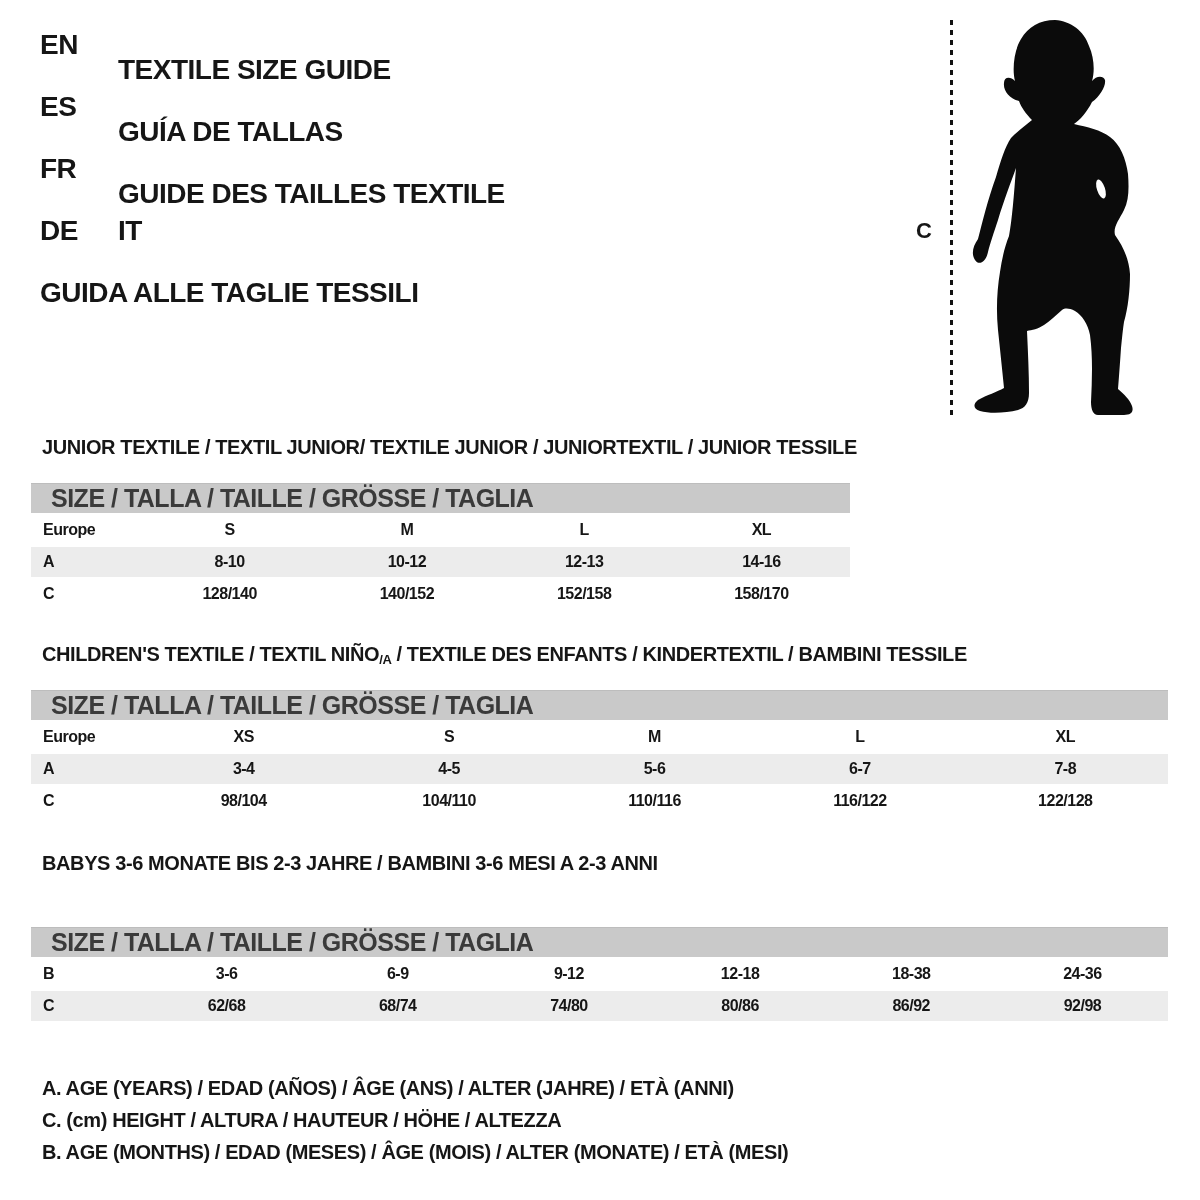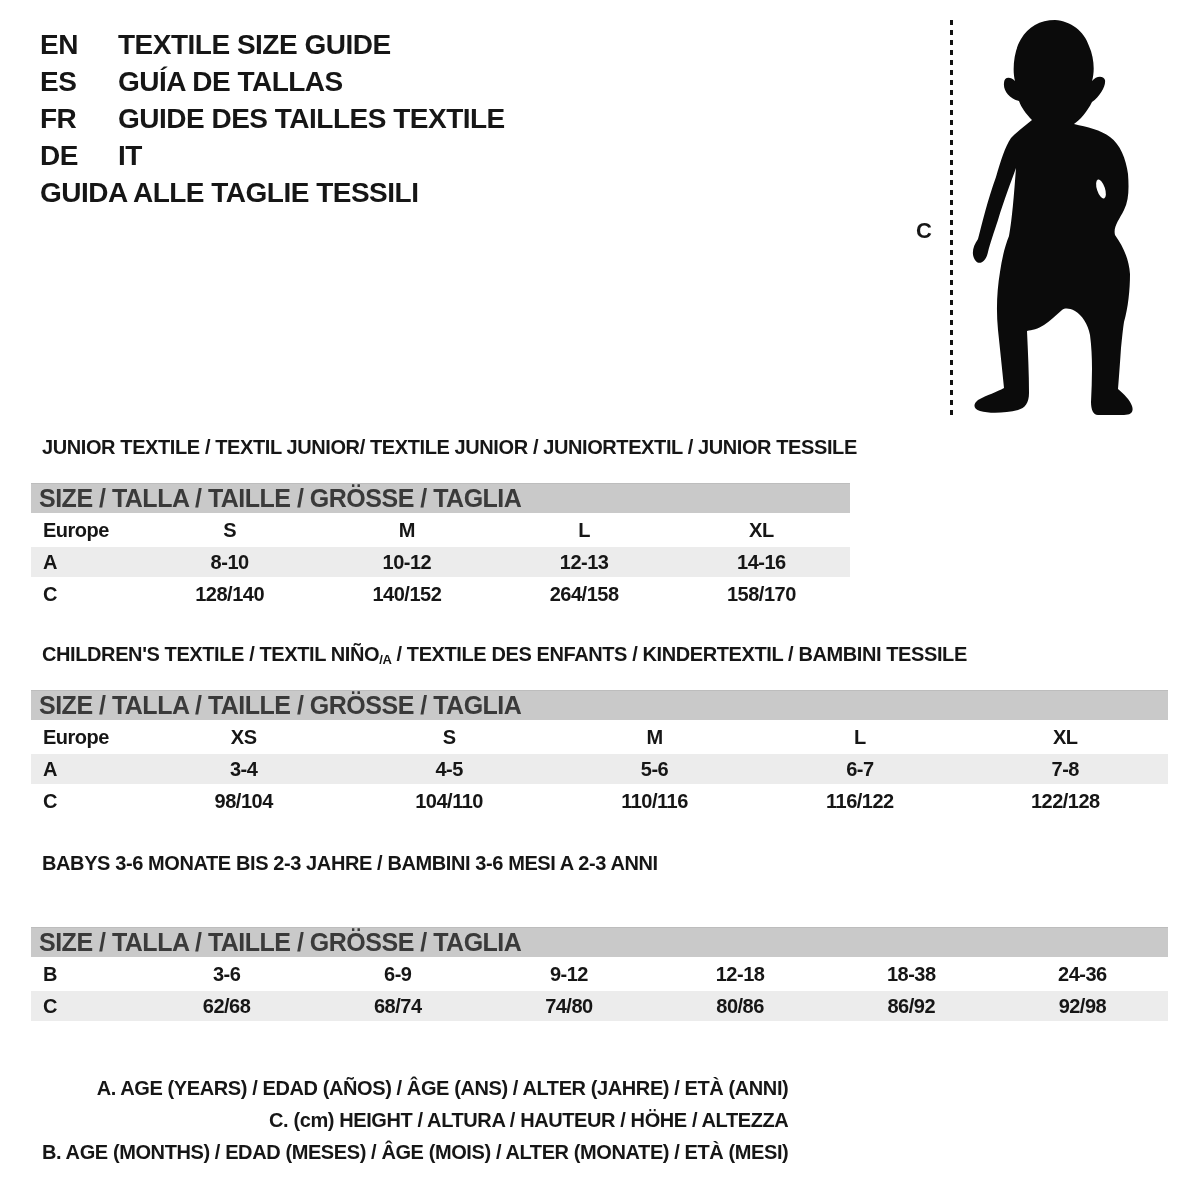--- a/index.html
+++ b/index.html
@@ -7,51 +7,51 @@
     width:1200px;height:1200px;position:relative;background:#ffffff;
     font-family:"Liberation Sans", sans-serif;font-weight:700;color:#161616;
     overflow:hidden;
   }
   .abs{position:absolute;}
 
   
   .lang-header{left:40px;top:26px;display:grid;grid-template-columns:78px auto;
     font-size:28px;line-height:37px;letter-spacing:-0.5px;}
   .lang-code{white-space:nowrap;}
-  .lang-title{white-space:nowrap;}
+  .lang-title{white-space:nowrap;margin-top:25px;}
 
   
   .dashed-line{left:950px;top:20px;width:3px;height:396px;
     background:repeating-linear-gradient(to bottom,#121212 0 5px,transparent 5px 10px);}
   .figure-c{left:916px;top:218px;font-size:22px;}
   .silhouette{left:970px;top:18px;}
 
   
   .section-heading{font-size:20px;letter-spacing:-0.4px;white-space:nowrap;}
   .sub{font-size:13px;vertical-align:-3px;}
   .two-line{line-height:31px;}
 
   
   .size-table{background:#fff;}
   .size-bar{height:30px;background:#c9c9c9;display:flex;align-items:center;
-    padding-left:8px;font-size:25px;color:#3a3a3a;letter-spacing:-0.5px;
+    padding-left:20px;font-size:25px;color:#3a3a3a;letter-spacing:-0.5px;
     border-top:1px solid #bdbdbd;box-sizing:border-box;}
-  .trow{display:grid;align-items:center;font-size:20px;letter-spacing:-0.5px;}
+  .trow{display:grid;align-items:center;font-size:16px;letter-spacing:-0.5px;}
   .trow.h34{height:34px;}
   .trow.h30{height:30px;}
   .trow.shaded{background:#ececec;}
   .cols4{grid-template-columns:110px repeat(4,1fr);}
   .cols5{grid-template-columns:110px repeat(5,1fr);}
   .cols6{grid-template-columns:110px repeat(6,1fr);}
   .cell{text-align:center;white-space:nowrap;}
   .cell.rowlabel{text-align:left;padding-left:12px;}
 
   
   .footnotes{left:42px;top:1072px;font-size:20px;line-height:32px;letter-spacing:-0.4px;}
-  .footnotes div{white-space:nowrap;text-align:right;}
+  .footnotes div{white-space:nowrap;}
 </style>
 </head>
 <body>
 
 <div class="abs lang-header">
   <div class="lang-code">EN</div>
   <div class="lang-title">TEXTILE SIZE GUIDE</div>
   <div class="lang-code">ES</div>
   <div class="lang-title">GUÍA DE TALLAS</div>
   <div class="lang-code">FR</div>
@@ -112,21 +112,21 @@
     <div class="cell rowlabel">A</div>
     <div class="cell">8-10</div>
     <div class="cell">10-12</div>
     <div class="cell">12-13</div>
     <div class="cell">14-16</div>
   </div>
   <div class="trow cols4 h34">
     <div class="cell rowlabel">C</div>
     <div class="cell">128/140</div>
     <div class="cell">140/152</div>
-    <div class="cell">264/158</div>
+    <div class="cell">152/158</div>
     <div class="cell">158/170</div>
   </div>
 </div>
 
 <div class="abs section-heading" style="left:42px;top:643px;">
   <span>CHILDREN'S TEXTILE / TEXTIL NIÑO</span><span class="sub">/A</span><span> / TEXTILE DES ENFANTS / KINDERTEXTIL / BAMBINI TESSILE</span>
 </div>
 
 <div class="abs size-table" style="left:31px;top:690px;width:1137px;">
   <div class="size-bar">

